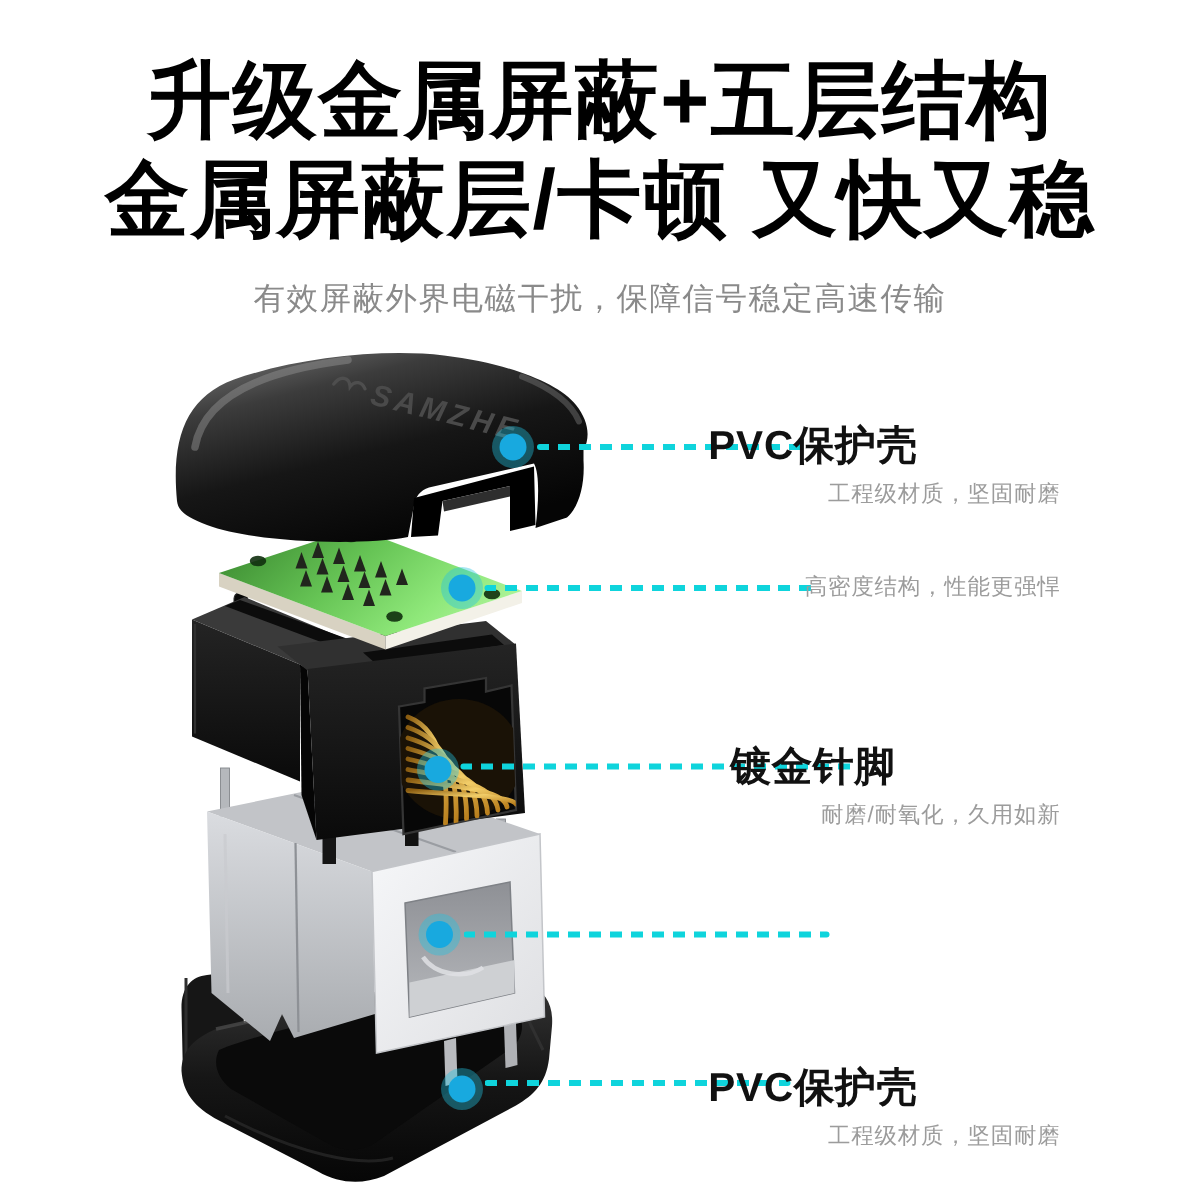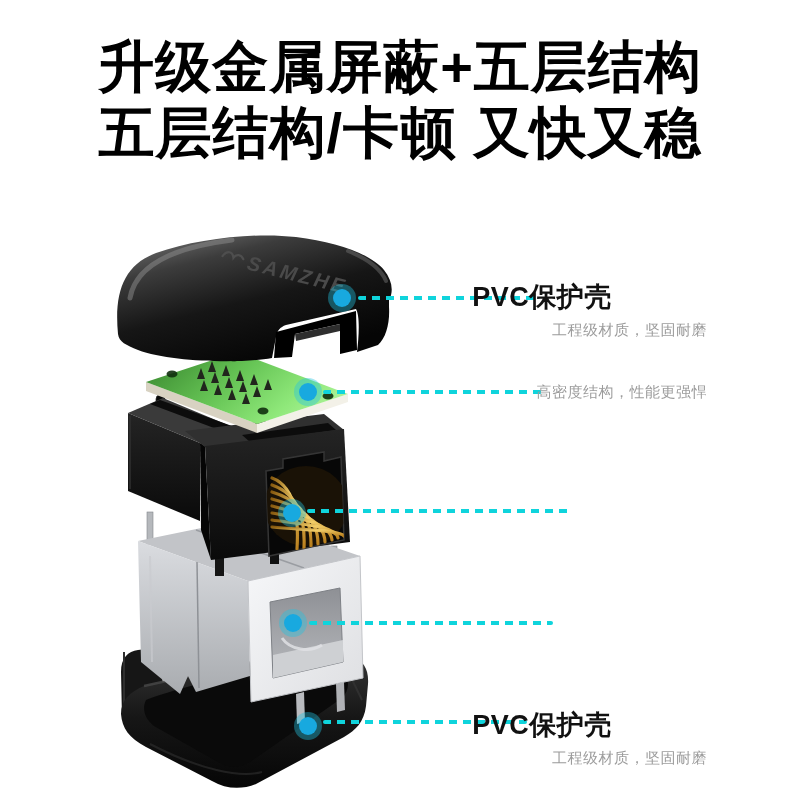--- a/index.html
+++ b/index.html
@@ -26,22 +26,23 @@
   .marker { position:absolute; width:18px; height:18px; border-radius:50%;
     background:#18a9df; box-shadow:0 0 0 5px rgba(34,195,224,0.40); }
 </style>
 </head>
 <body>
 
 <div id="stage">
 
   <div class="hero-title">
     <div>升级金属屏蔽+五层结构</div>
-    <div>五层结构/卡顿 又快又稳</div>
-  </div>
+    <div>金属屏蔽层/卡顿 又快又稳</div>
+  </div>
+  <div class="hero-sub">有效屏蔽外界电磁干扰，保障信号稳定高速传输</div>
 
   <svg id="art" viewBox="0 0 800 800">
     <defs>
       <linearGradient id="gCover" x1="0" y1="0" x2="0.55" y2="1">
         <stop offset="0" stop-color="#7d7d7d"></stop>
           <stop offset="0.28" stop-color="#3c3c3c"></stop>
         <stop offset="0.6" stop-color="#161616"></stop>
           <stop offset="1" stop-color="#050505"></stop>
       </linearGradient>
       <linearGradient id="gGreen" x1="0" y1="0.3" x2="1" y2="0.7">
@@ -216,18 +217,22 @@
   <div class="dash" style="left:309px;top:621px;width:244px;"></div>
   <div class="dash" style="left:323px;top:720px;width:204px;"></div>
 
   <div class="callout" style="top:281px;">
     <div class="ct">PVC保护壳</div>
     <div class="cd">工程级材质，坚固耐磨</div>
   </div>
   <div class="callout" style="top:375px;">
     <div class="cd">高密度结构，性能更强悍</div>
   </div>
+  <div class="callout" style="top:495px;">
+    <div class="ct">镀金针脚</div>
+    <div class="cd">耐磨/耐氧化，久用如新</div>
+  </div>
   <div class="callout" style="top:709px;">
     <div class="ct">PVC保护壳</div>
     <div class="cd">工程级材质，坚固耐磨</div>
   </div>
 
 </div>
 
 </body></html>

